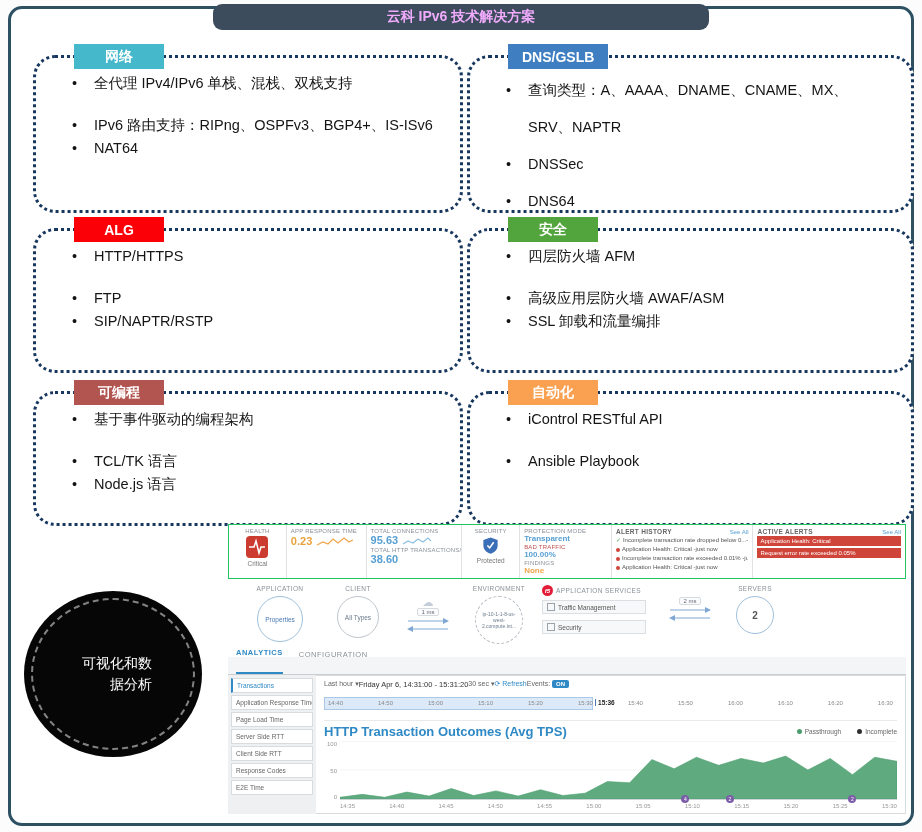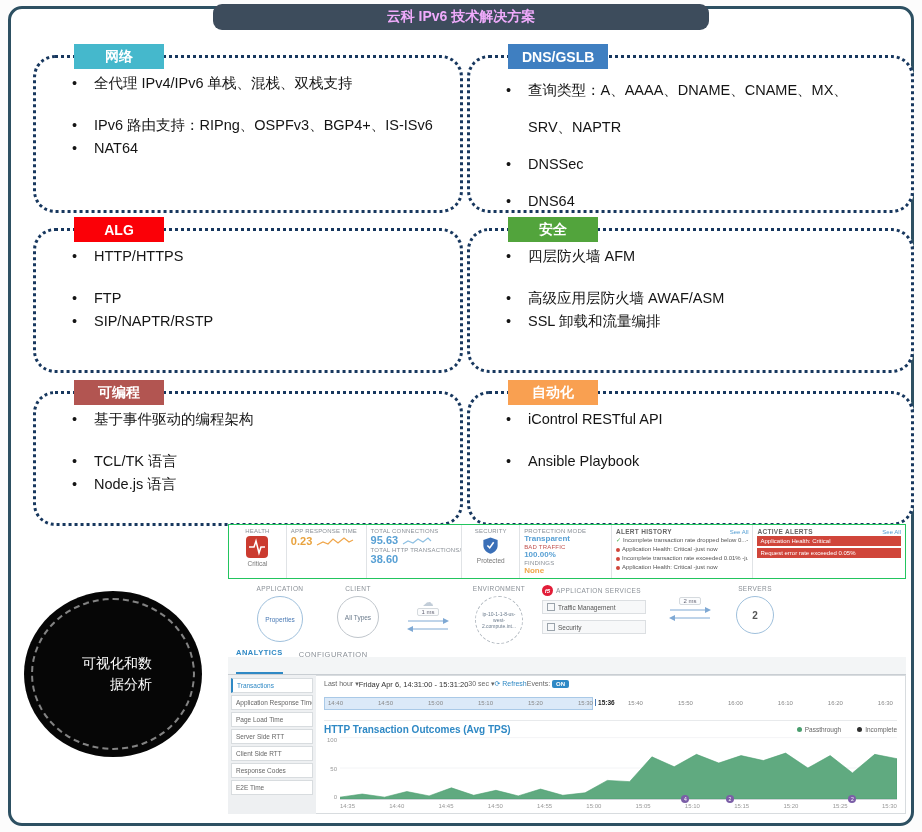--- a/index.html
+++ b/index.html
@@ -77,21 +77,21 @@
   .blue-link{color:#2f89c5;cursor:pointer}
   .on-badge{background:#2f89c5;color:#fff;border-radius:2px;padding:1px 4px;font-size:6px;font-weight:bold}
 
   .tl{position:relative;height:21px;margin-top:3px}
   .tl-sel{position:absolute;left:0;top:1px;width:47%;height:13px;background:#cfe2f6;border:1px solid #8db8e0;opacity:.75;box-sizing:border-box}
   .tl-ticks{position:absolute;left:0;right:0;top:4px;display:flex;justify-content:space-between;font-size:6px;color:#888;padding:0 4px}
   .tl-marker{position:absolute;left:47.3%;top:3px;font-size:6.5px;color:#222;font-weight:bold;border-left:1px solid #4a7ab5;padding-left:2px}
 
   .chart{margin-top:3px;border-top:1px solid #e8eaec;padding-top:3px;flex:1;display:flex;flex-direction:column;min-height:0}
   .chead{display:flex;justify-content:space-between;align-items:center}
-  .ctitle{font-size:10px;color:#2f89c5;font-weight:bold}
+  .ctitle{font-size:13px;color:#2f89c5;font-weight:bold}
   .legend{display:flex;gap:16px;font-size:6.5px;color:#666;align-items:center}
   .dot{width:5px;height:5px;border-radius:50%;display:inline-block;margin-right:3px}
   .plotrow{display:flex;flex:1;margin-top:2px;min-height:0}
   .ylab{width:16px;display:flex;flex-direction:column;justify-content:space-between;font-size:6px;color:#999;text-align:right;padding-right:3px;box-sizing:border-box}
   .plot{flex:1;position:relative;border-bottom:1px solid #cfd4d8}
   .plot svg{position:absolute;inset:0;width:100%;height:100%}
   #event-markers{position:absolute;left:0;right:0;bottom:-4px;height:8px}
   .evm{position:absolute;bottom:0;width:8px;height:8px;border-radius:50%;background:#7b5ea7;color:#fff;font-size:5px;line-height:8px;text-align:center;transform:translateX(-50%)}
   .xlab{display:flex;justify-content:space-between;font-size:6px;color:#999;margin-left:16px;margin-top:3px}
   .spark{flex:0 0 auto}

